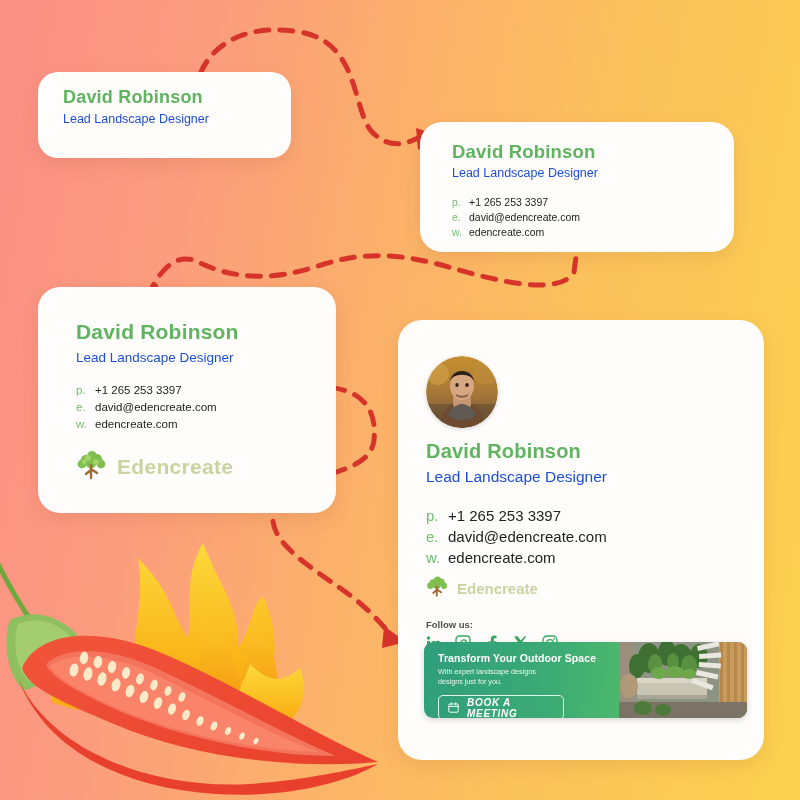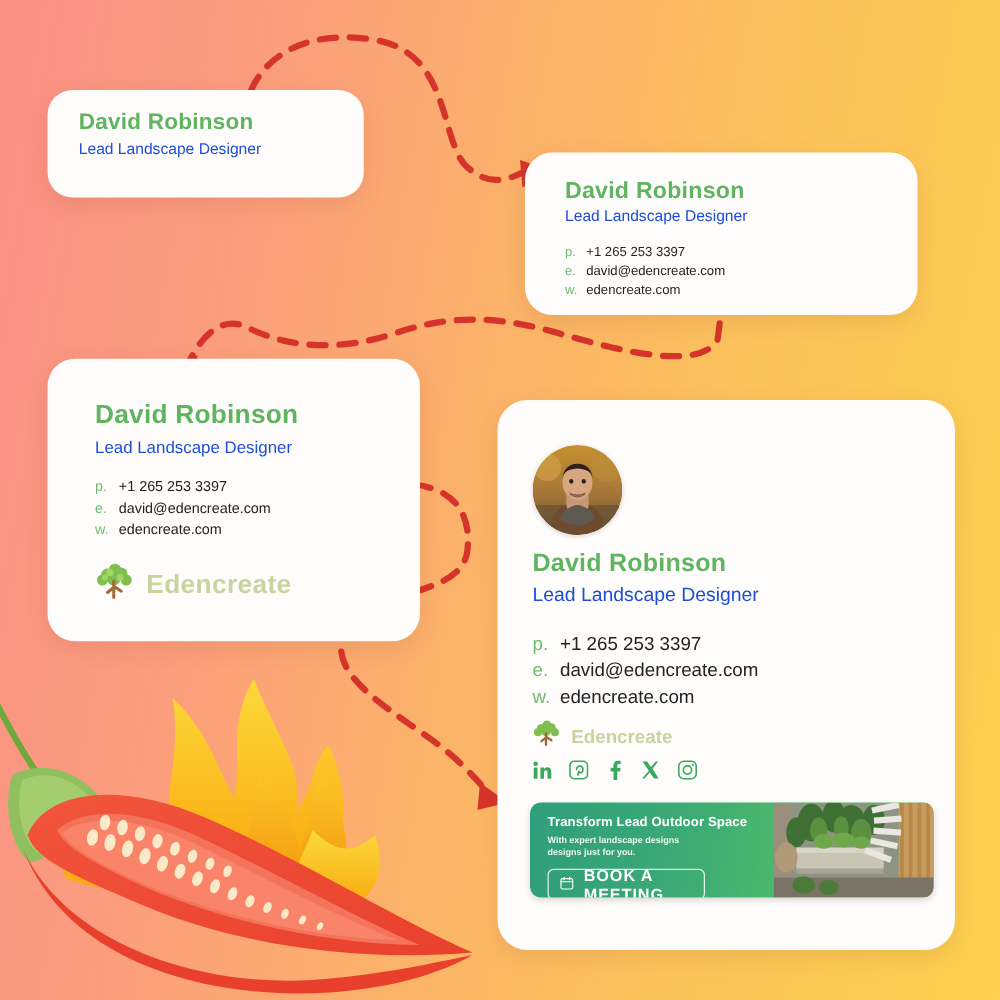--- a/index.html
+++ b/index.html
@@ -62,25 +62,25 @@
           box-shadow:0 1px 4px rgba(0,0,0,.18);}
   .avatar svg{display:block;}
 
   
   .promo{position:absolute;left:26px;top:322px;width:323px;height:76px;border-radius:9px;
          overflow:hidden;display:flex;
          background:linear-gradient(95deg,#2F9E7C 0%,#3CAB74 40%,#57C168 75%,#6CCB63 100%);
          box-shadow:0 2px 6px rgba(0,0,0,.16);}
   .promo-left{flex:1;padding:10px 0 0 14px;}
   .promo-title{color:#fff;font-weight:700;font-size:10.5px;letter-spacing:.1px;}
-  .promo-sub{color:#EAF7EC;font-size:7.2px;line-height:10px;margin-top:3px;font-weight:bold;}
+  .promo-sub{color:#EAF7EC;font-size:7.2px;line-height:10px;margin-top:3px;}
   .promo-btn{margin-top:8px;border:1.2px solid rgba(255,255,255,.85);border-radius:5px;
              width:126px;height:25px;display:flex;align-items:center;gap:8px;
              padding-left:9px;box-sizing:border-box;}
-  .promo-btn span.lbl{color:#fff;font-size:13px;font-weight:700;letter-spacing:.7px;}
+  .promo-btn span.lbl{color:#fff;font-size:10px;font-weight:700;letter-spacing:.7px;font-style:italic;}
   .promo-img{width:128px;height:76px;position:relative;overflow:hidden;}
 </style>
 </head>
 <body>
 
 <div class="stage">
 
   <div class="artwork">
     <svg width="400" height="300" viewBox="0 0 400 300">
       <defs>
@@ -286,20 +286,21 @@
                 <circle cx="6" cy="15" r="4.4"></circle>
               <circle cx="25" cy="15" r="4.4"></circle>
                 <circle cx="15" cy="14" r="5.4"></circle>
             </g>
             <path d="M15 16 L15 29 M15 21 L10 25 M15 20 L21 24" stroke="#A06A36" stroke-width="2.6" fill="none" stroke-linecap="round"></path>
           </svg>
         </span>
         <span class="brandname">Edencreate</span>
       </div>
 
+      <div class="followlabel">Follow us:</div>
       <div class="socials">
         <span class="sicon">
           <svg width="16" height="16" viewBox="0 0 16 16" fill="#3AA95E">
             <rect x="1" y="6" width="3" height="9" rx=".5"></rect>
               <circle cx="2.5" cy="3" r="1.8"></circle>
             <path d="M6.3 6h2.9v1.3c.5-.9 1.5-1.5 2.7-1.5 2 0 3.1 1.2 3.1 3.6V15h-3v-4.8c0-1.2-.4-1.9-1.4-1.9-.9 0-1.4.6-1.4 1.9V15h-2.9z"></path>
           </svg>
         </span>
         <span class="sicon">
           <svg width="16" height="16" viewBox="0 0 16 16" fill="none" stroke="#3AA95E" stroke-width="1.3">
@@ -322,21 +323,21 @@
             <rect x="1" y="1" width="14" height="14" rx="4"></rect>
             <circle cx="8" cy="8" r="3.3"></circle>
             <circle cx="12.1" cy="3.9" r=".85" fill="#3AA95E" stroke="none"></circle>
           </svg>
         </span>
       </div>
     </div>
 
     <div class="promo">
       <div class="promo-left">
-        <div class="promo-title">Transform Lead Outdoor Space</div>
+        <div class="promo-title">Transform Your Outdoor Space</div>
         <div class="promo-sub">With expert landscape designs</div>
         <div class="promo-sub" style="margin-top:0">designs just for you.</div>
         <div class="promo-btn">
           <span>
             <svg width="11" height="11" viewBox="0 0 14 14" fill="none" stroke="#fff" stroke-width="1.2">
               <rect x="1" y="2.5" width="12" height="10.5" rx="1.6"></rect>
               <path d="M1 5.6h12M4.2 1v2.6M9.8 1v2.6" stroke-linecap="round"></path>
             </svg>
           </span>
           <span class="lbl">BOOK A MEETING</span>

